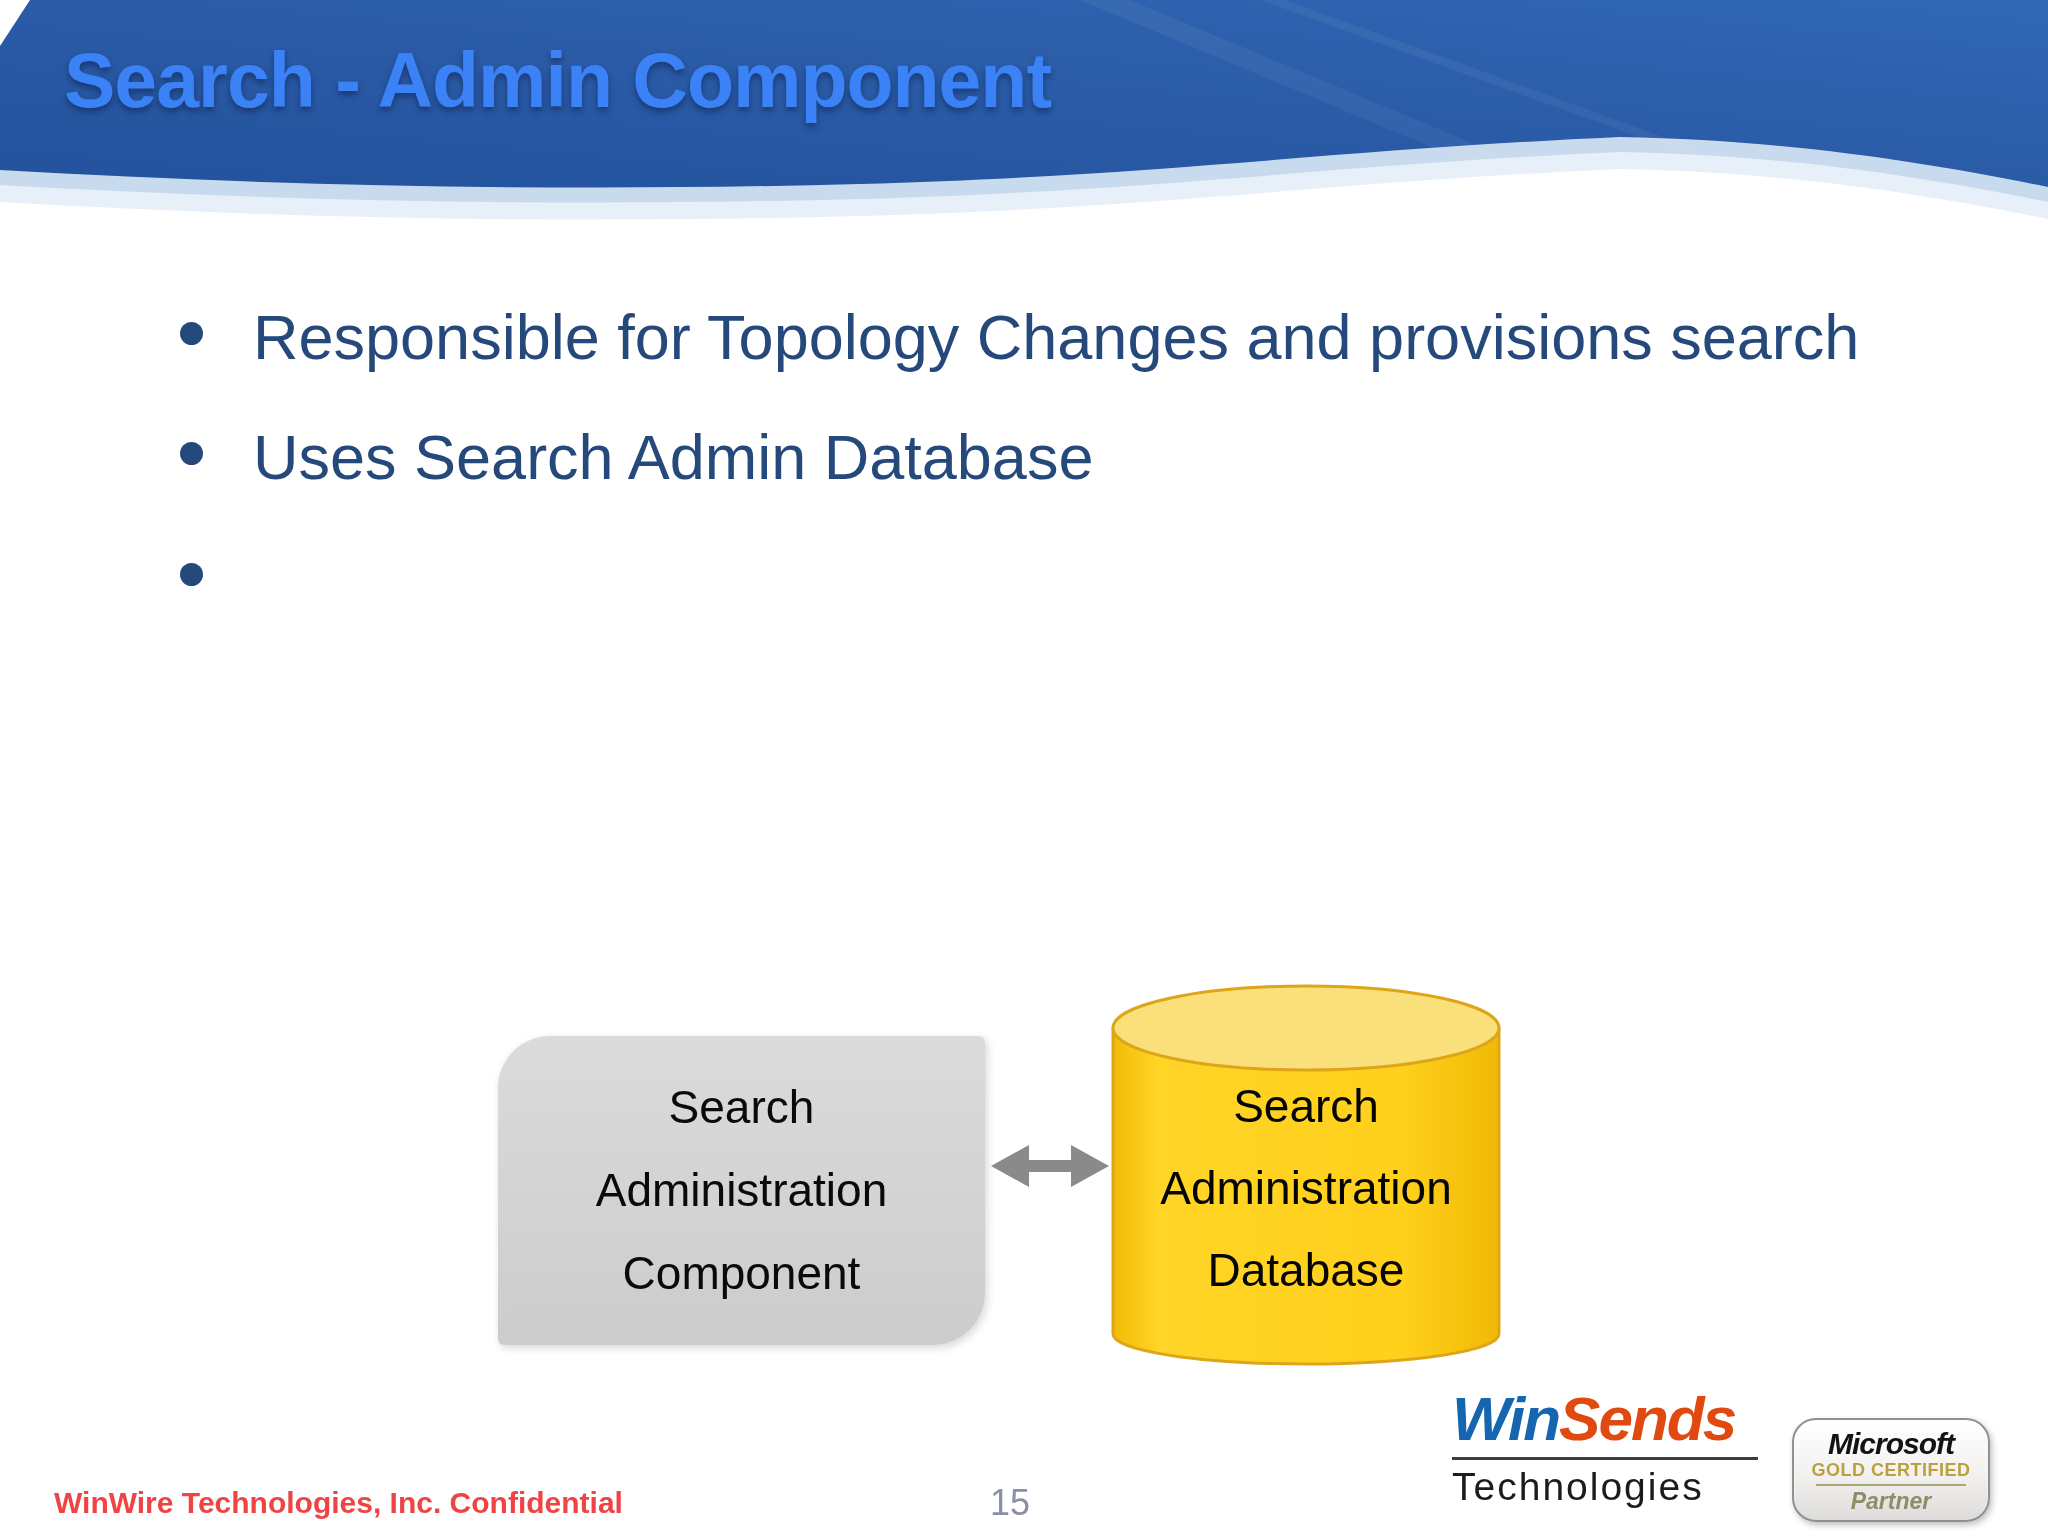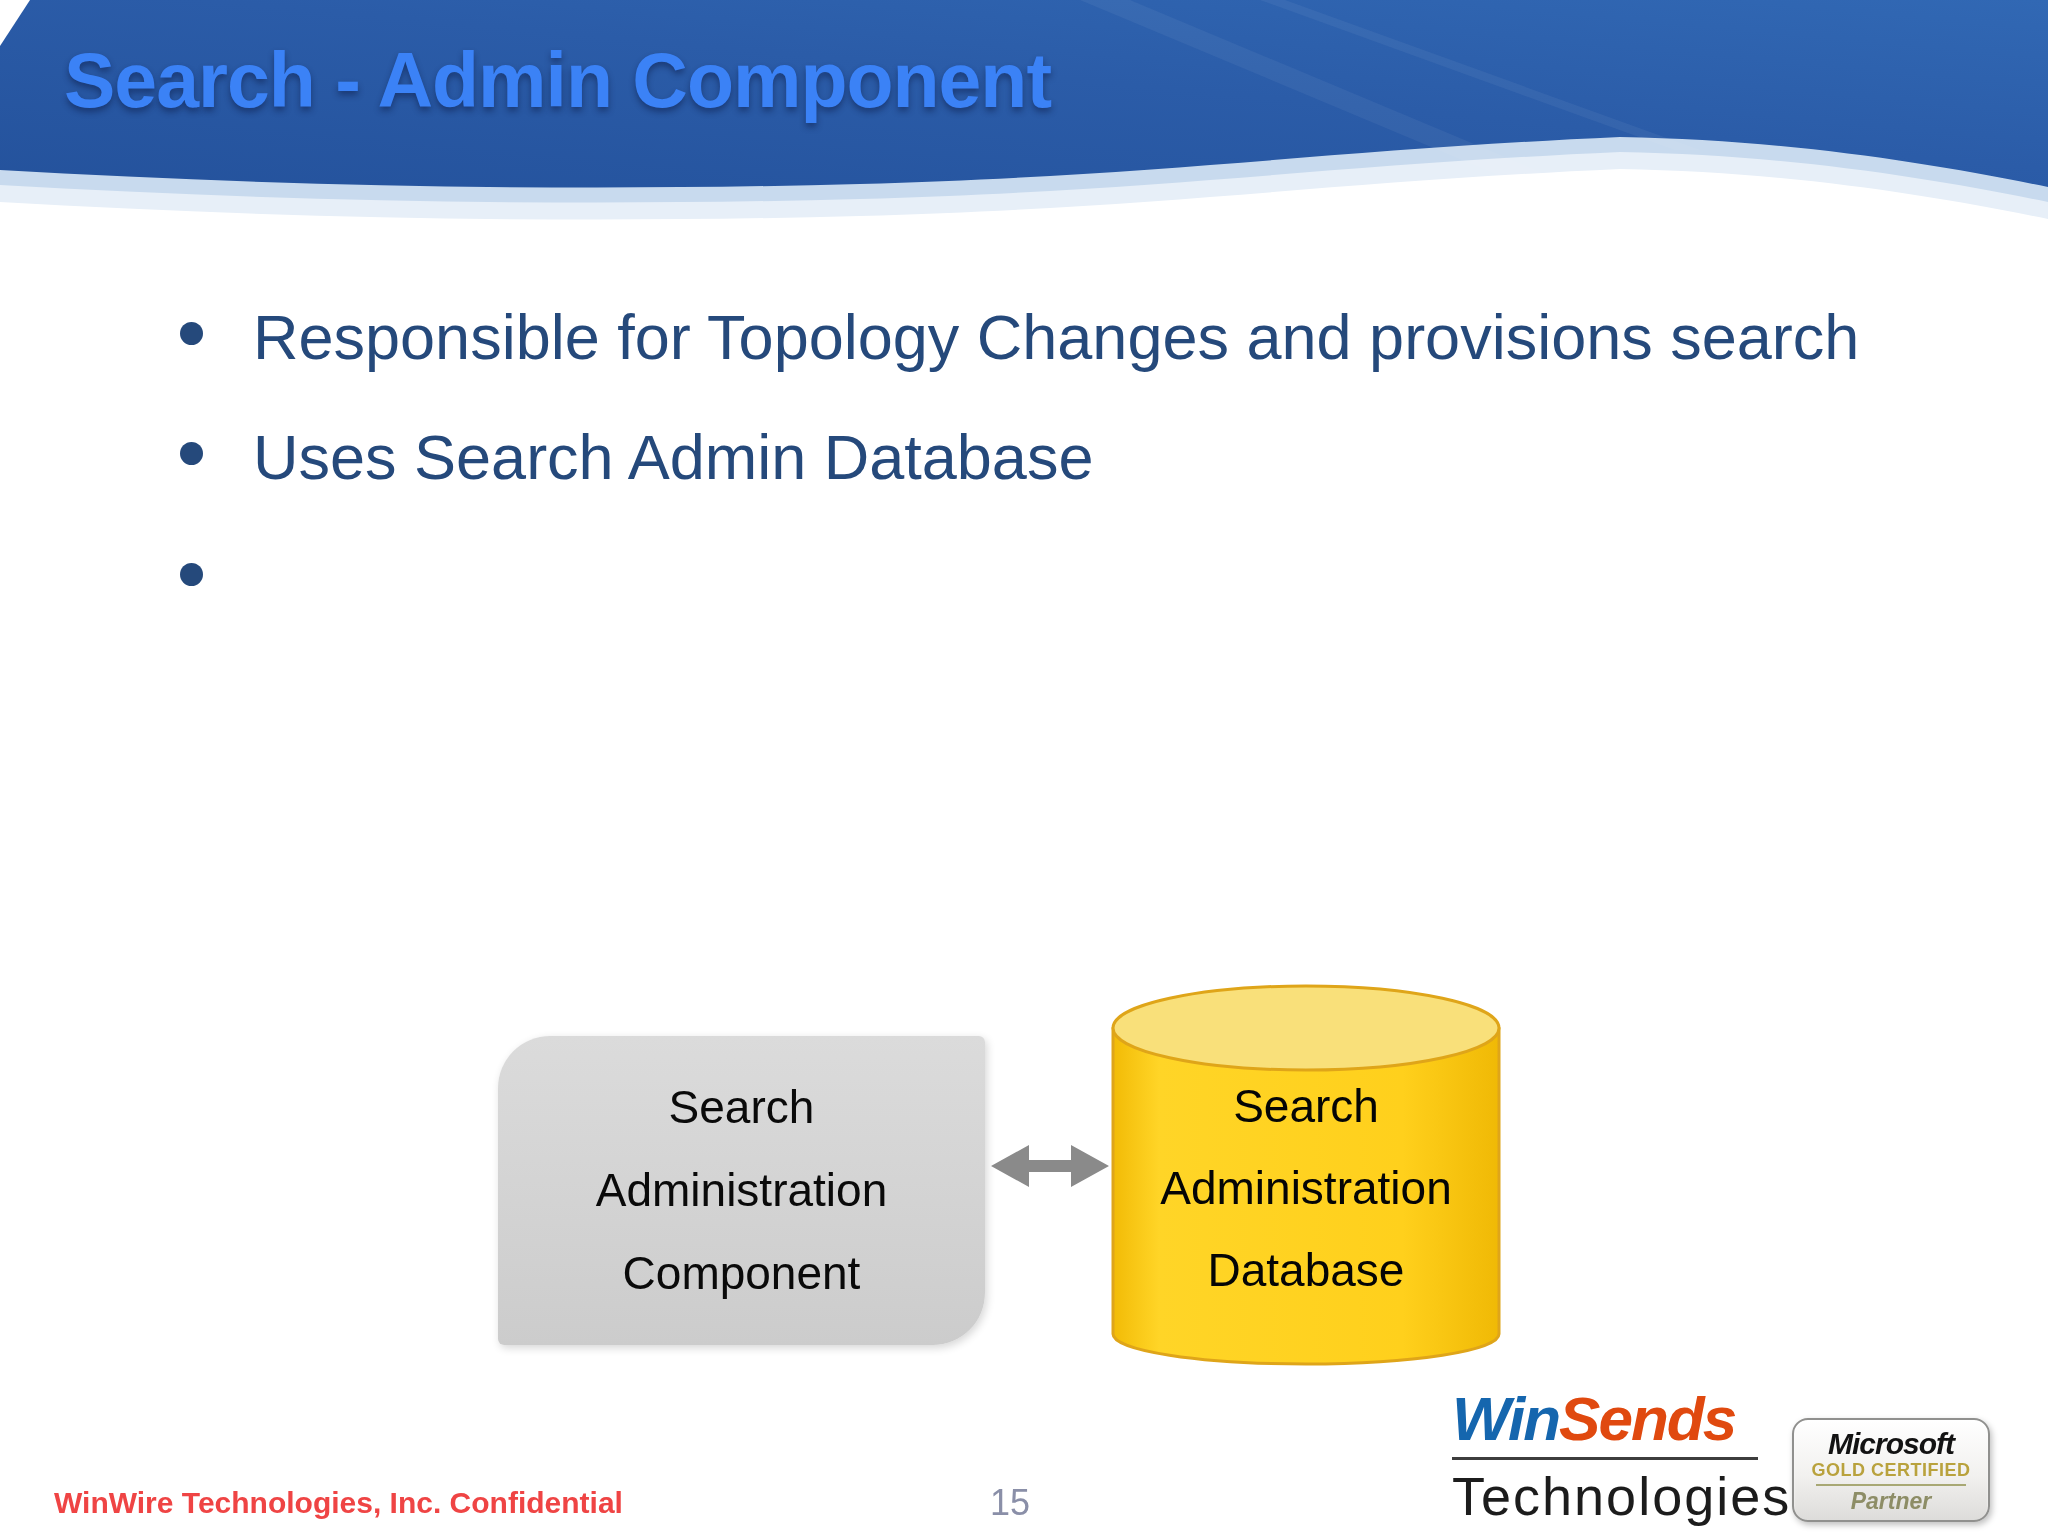--- a/index.html
+++ b/index.html
@@ -55,26 +55,26 @@
   
   .winwire-logo{position:absolute;left:1452px;top:1388px;width:312px;}
   .winwire-wordmark{
     font-size:62px;font-weight:bold;font-style:italic;
     letter-spacing:-2px;line-height:1;white-space:nowrap;
   }
   .winwire-win{color:#1566AE;font-style:italic;}
   .winwire-wire{color:#E0490F;}
   .winwire-rule{height:3px;background:#3d3d3d;margin:7px 0 5px 0;width:306px;}
   .winwire-sub{
-    font-size:54px;color:#1c1c1c;letter-spacing:2px;white-space:nowrap;text-align:right;
+    font-size:39px;color:#1c1c1c;letter-spacing:2px;white-space:nowrap;
   }
   
   .ms-badge{
     position:absolute;left:1792px;top:1418px;width:198px;height:104px;
-    border:2px solid #90908e;border-radius:16px;
+    border:2px solid #90908e;border-radius:24px;
     background:linear-gradient(180deg,#ffffff 0%,#f2f1ef 55%,#dddcda 100%);
     box-shadow:2px 3px 6px rgba(0,0,0,0.25), inset 0 2px 2px #ffffff;
     display:flex;flex-direction:column;align-items:center;justify-content:center;
     gap:1px;padding-top:2px;box-sizing:border-box;
   }
   .ms-brand{
     font-size:30px;font-weight:bold;font-style:italic;
     color:#131313;letter-spacing:-1px;line-height:1.05;
   }
   .ms-gold{

